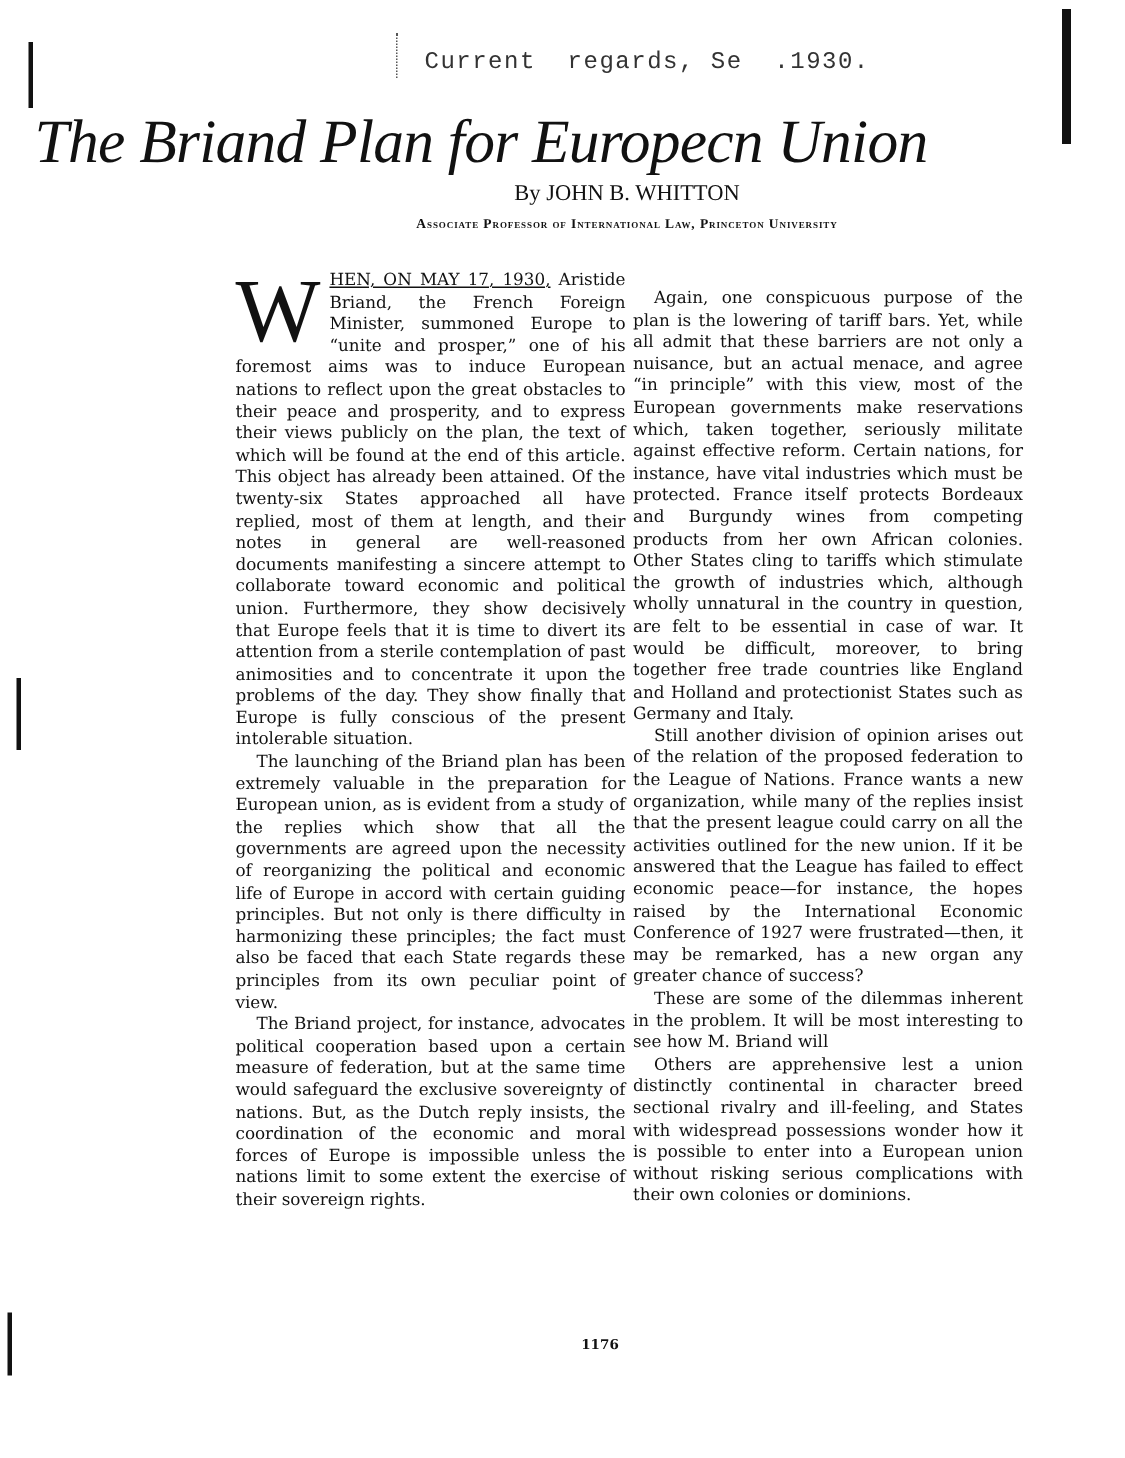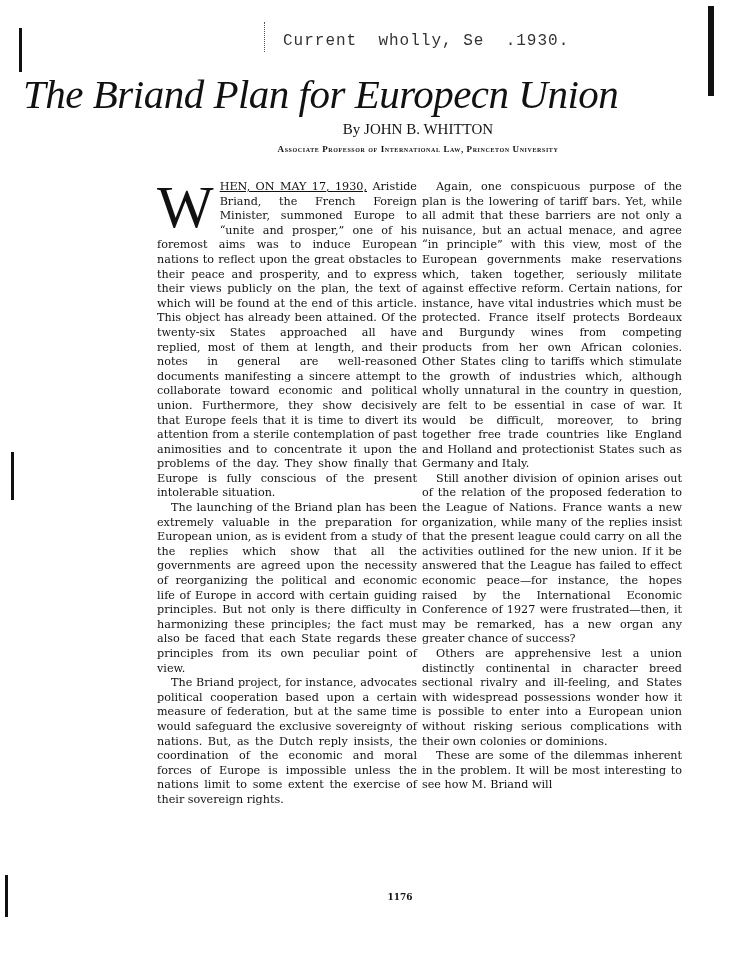--- a/index.html
+++ b/index.html
@@ -5,47 +5,47 @@
   html, body { margin:0; padding:0; background:#ffffff; }
   body { width:750px; height:972px; position:relative; overflow:hidden; color:#111; }
   .scan-mark { position:absolute; background:#111; }
   .stamp { position:absolute; left:283px; top:32px; font-family:"Liberation Mono", monospace; font-size:16px; letter-spacing:1px; color:#333; white-space:pre; }
   .stamp-bar { position:absolute; left:264px; top:22px; width:1px; height:30px; border-left:1px dotted #555; }
   .title { position:absolute; left:0; width:750px; top:70px; text-align:left; font-family:"Liberation Serif", serif; font-style:italic; font-size:41px; color:#111; letter-spacing:-0.5px;padding-left:23px; }
   .byline { position:absolute; left:0; width:836px; top:121px; text-align:center; font-family:"Liberation Serif", serif; font-size:15px; }
   .affil { position:absolute; left:0; width:836px; top:144px; text-align:center; font-family:"Liberation Serif", serif; font-size:9px; font-variant:small-caps; font-weight:bold; letter-spacing:0.6px; }
   .col { position:absolute; top:180px; width:260px; font-family:"DejaVu Serif", serif; font-size:11.2px; line-height:14.6px; text-align:justify; }
   .col-left { left:157px; }
-  .col-right { left:422px; }
+  .col-right { left:422px;margin-top:12px; }
   .col p { margin:0; text-indent:14px; }
   .col p.first { text-indent:0; }
   .dropcap { float:left; font-family:"Liberation Serif", serif; font-size:60px; line-height:50px; padding-right:6px; margin-top:2px; }
   .lead { text-transform:uppercase;text-decoration:underline; }
   .page-num { position:absolute; left:0; width:800px; top:892px; text-align:center; font-family:"DejaVu Serif", serif; font-size:9px; font-weight:bold; }
 </style>
 </head>
 <body>
 
 <div class="scan-mark" style="left:19px;top:28px;width:3px;height:44px;"></div>
 <div class="scan-mark" style="left:11px;top:452px;width:3px;height:48px;"></div>
 <div class="scan-mark" style="left:5px;top:875px;width:3px;height:42px;"></div>
 <div class="scan-mark" style="left:708px;top:6px;width:6px;height:90px;"></div>
 <div class="stamp-bar"></div>
 
-<div class="stamp">Current  wholly, Se  .1930.</div>
+<div class="stamp">Current  regards, Se  .1930.</div>
 <div class="title">The Briand Plan for Europecn Union</div>
 <div class="byline">By JOHN B. WHITTON</div>
 <div class="affil">Associate Professor of International Law, Princeton University</div>
 
 <div class="col col-left">
   <p class="first"><span class="dropcap">W</span><span class="lead">hen, on May 17, 1930,</span><span> Aristide Briand, the French Foreign Minister, summoned Europe to “unite and prosper,” one of his foremost aims was to induce European nations to reflect upon the great obstacles to their peace and prosperity, and to express their views publicly on the plan, the text of which will be found at the end of this article. This object has already been attained. Of the twenty-six States approached all have replied, most of them at length, and their notes in general are well-reasoned documents manifesting a sincere attempt to collaborate toward economic and political union. Furthermore, they show decisively that Europe feels that it is time to divert its attention from a sterile contemplation of past animosities and to concentrate it upon the problems of the day. They show finally that Europe is fully conscious of the present intolerable situation.</span></p>
   <p>The launching of the Briand plan has been extremely valuable in the preparation for European union, as is evident from a study of the replies which show that all the governments are agreed upon the necessity of reorganizing the political and economic life of Europe in accord with certain guiding principles. But not only is there difficulty in harmonizing these principles; the fact must also be faced that each State regards these principles from its own peculiar point of view.</p>
   <p>The Briand project, for instance, advocates political cooperation based upon a certain measure of federation, but at the same time would safeguard the exclusive sovereignty of nations. But, as the Dutch reply insists, the coordination of the economic and moral forces of Europe is impossible unless the nations limit to some extent the exercise of their sovereign rights.</p>
 </div>
 
 <div class="col col-right">
   <p>Again, one conspicuous purpose of the plan is the lowering of tariff bars. Yet, while all admit that these barriers are not only a nuisance, but an actual menace, and agree “in principle” with this view, most of the European governments make reservations which, taken together, seriously militate against effective reform. Certain nations, for instance, have vital industries which must be protected. France itself protects Bordeaux and Burgundy wines from competing products from her own African colonies. Other States cling to tariffs which stimulate the growth of industries which, although wholly unnatural in the country in question, are felt to be essential in case of war. It would be difficult, moreover, to bring together free trade countries like England and Holland and protectionist States such as Germany and Italy.</p>
   <p>Still another division of opinion arises out of the relation of the proposed federation to the League of Nations. France wants a new organization, while many of the replies insist that the present league could carry on all the activities outlined for the new union. If it be answered that the League has failed to effect economic peace—for instance, the hopes raised by the International Economic Conference of 1927 were frustrated—then, it may be remarked, has a new organ any greater chance of success?</p>
+  <p>These are some of the dilemmas inherent in the problem. It will be most interesting to see how M. Briand will</p>
   <p>Others are apprehensive lest a union distinctly continental in character breed sectional rivalry and ill-feeling, and States with widespread possessions wonder how it is possible to enter into a European union without risking serious complications with their own colonies or dominions.</p>
-  <p>These are some of the dilemmas inherent in the problem. It will be most interesting to see how M. Briand will</p>
 </div>
 
 <div class="page-num">1176</div>
 
 </body></html>

